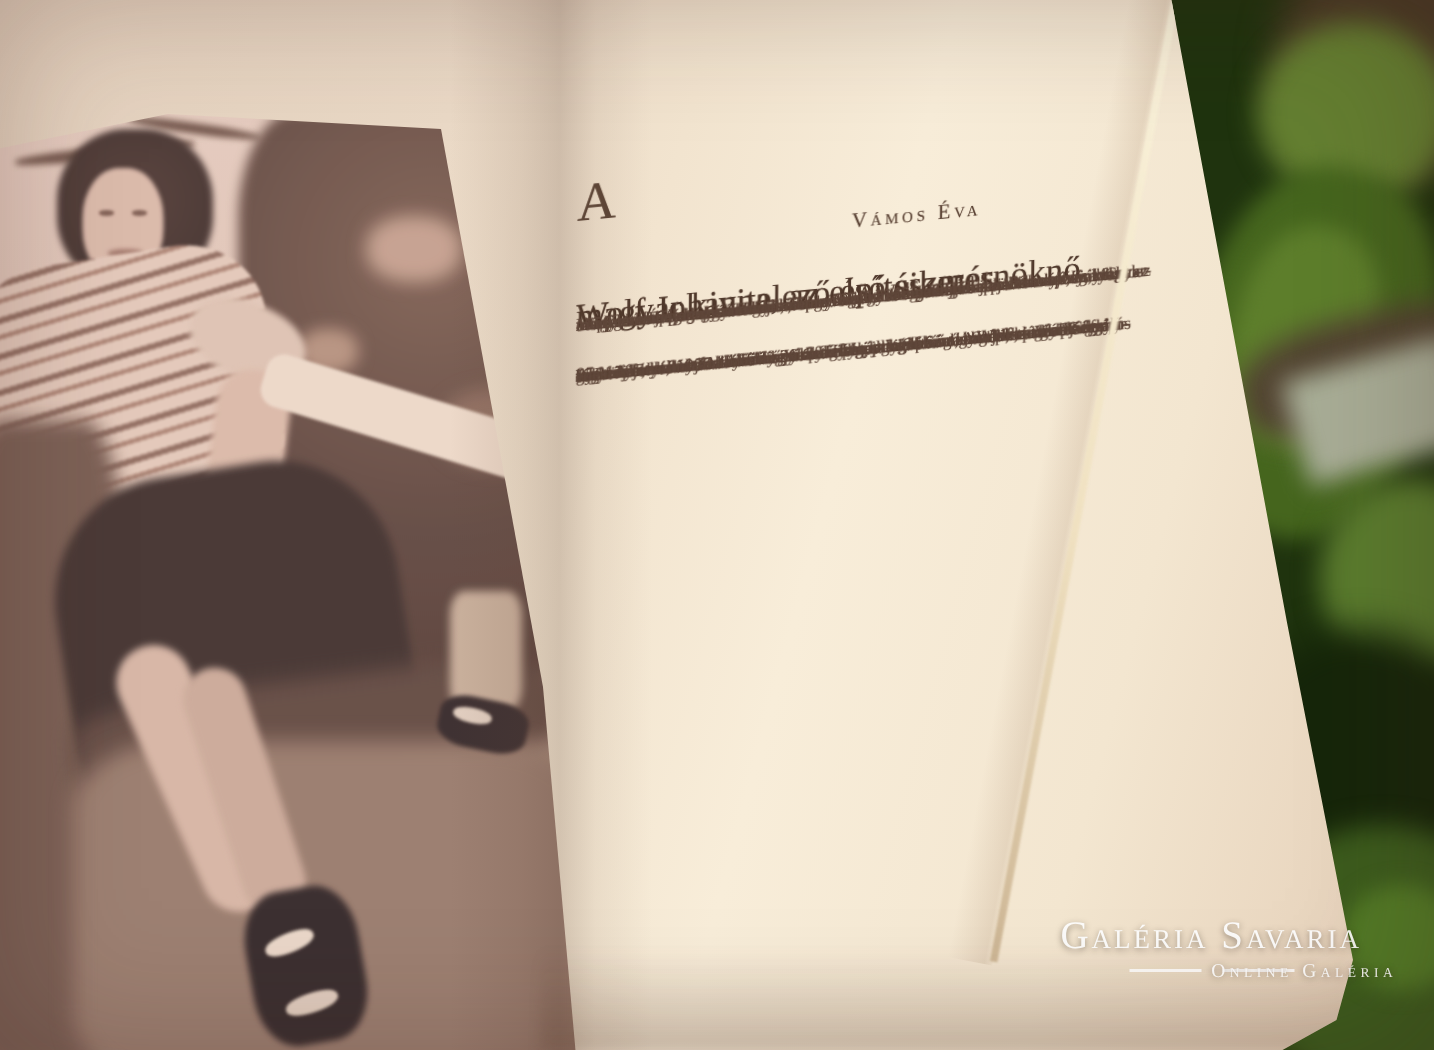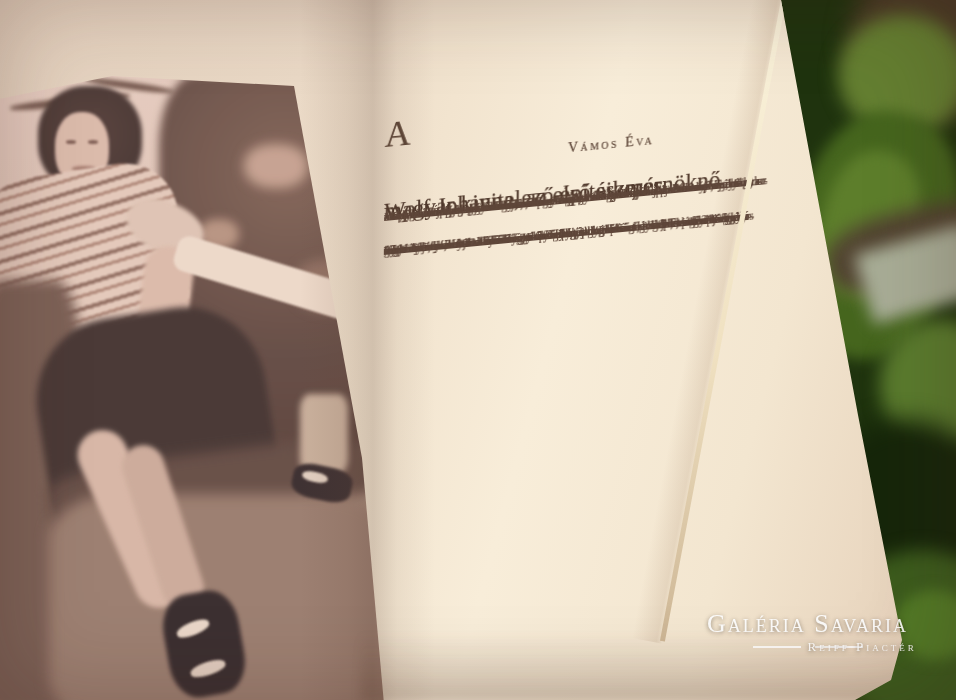--- a/index.html
+++ b/index.html
@@ -189,17 +189,17 @@
         <div class="line endline">édesanyja volt.</div>
       </div>
       <div class="pagenum">85</div>
     </div>
 
     <div class="edge-rim"></div>
   </div>
 
   <div class="watermark">
     <span class="wm-main">Galéria Savaria</span>
-    <span class="wm-sub"><span class="wm-line"></span><span>Reiff Piactér</span><span class="wm-line"></span></span>
+    <span class="wm-sub"><span class="wm-line"></span><span>Online Galéria</span><span class="wm-line"></span></span>
   </div>
 
   <div class="vignette"></div>
 </div>
 
 </body></html>

